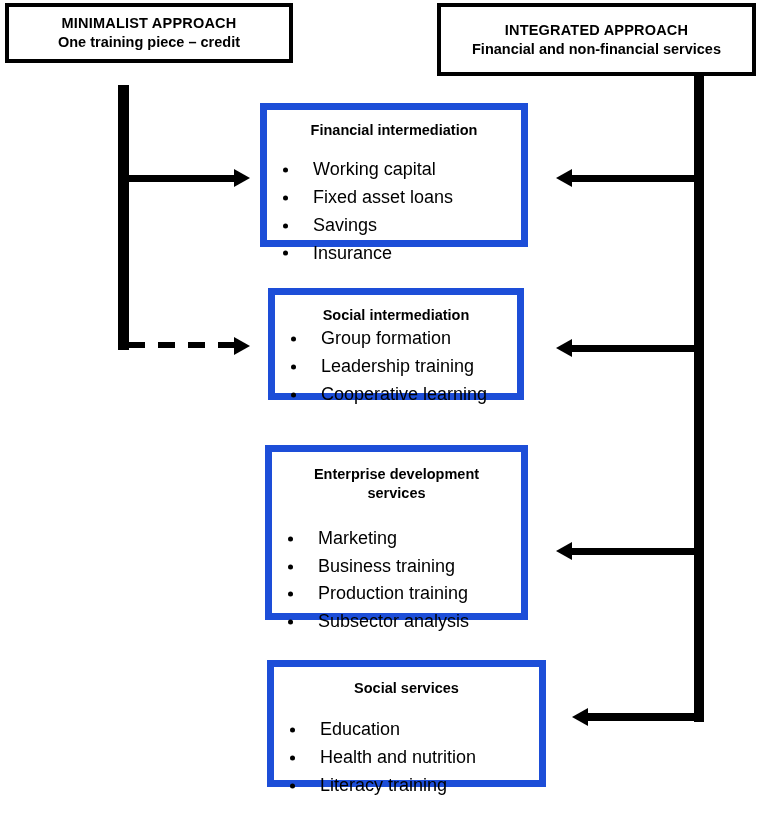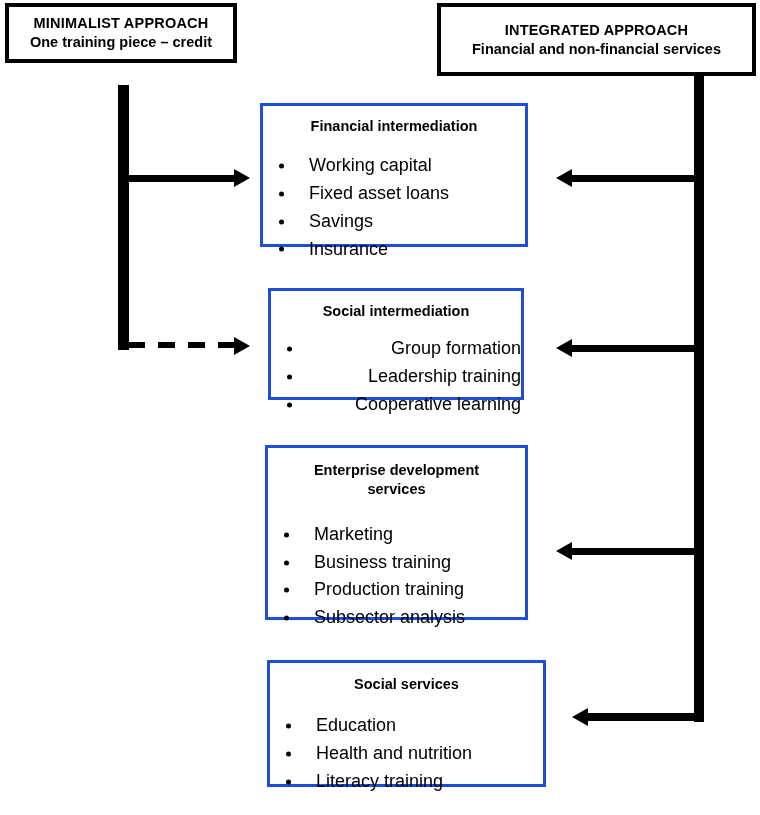--- a/index.html
+++ b/index.html
@@ -16,21 +16,21 @@
     width: 760px;
     height: 815px;
     background: #ffffff;
     overflow: hidden;
   }
 
   
   .box {
     position: absolute;
     box-sizing: border-box;
-    border: 3px solid #1d4ed8;
+    border: 7px solid #1d4ed8;
     background: #ffffff;
   }
   .box-header {
     position: absolute;
     box-sizing: border-box;
     border: 4px solid #000000;
     background: #ffffff;
     display: flex;
     flex-direction: column;
     align-items: center;
@@ -115,21 +115,21 @@
     border-top: 9px solid transparent;
     border-bottom: 9px solid transparent;
     border-right: 16px solid #000000;
   }
 </style>
 </head>
 <body>
 
 <div id="canvas">
 
-  <div class="box-header" style="left:5px; top:3px; width:232px; height:60px;">
+  <div class="box-header" style="left:5px; top:3px; width:288px; height:60px;">
     <div class="hdr-title">MINIMALIST APPROACH</div>
     <div class="hdr-sub">One training piece – credit</div>
   </div>
 
   <div class="box-header" style="left:437px; top:3px; width:319px; height:73px;">
     <div class="hdr-title">INTEGRATED APPROACH</div>
     <div class="hdr-sub" style="max-width:260px;">Financial and non-financial services</div>
   </div>
 
   <div class="seg-v" style="left:118px; top:85px; width:11px; height:265px;"></div>
@@ -171,21 +171,21 @@
       </li>
       <li>
         <span class="bullet-dot"></span>
         <span>Insurance</span>
       </li>
     </ul>
   </div>
 
   <div class="box" style="left:268px; top:288px; width:256px; height:112px;">
     <div class="box-title" style="margin-top:11px;">Social intermediation</div>
-    <ul class="bullets" style="margin-top:14px;text-align:right;">
+    <ul class="bullets" style="">
       <li>
         <span class="bullet-dot"></span>
         <span>Group formation</span>
       </li>
       <li>
         <span class="bullet-dot"></span>
         <span>Leadership training</span>
       </li>
       <li>
         <span class="bullet-dot"></span>

